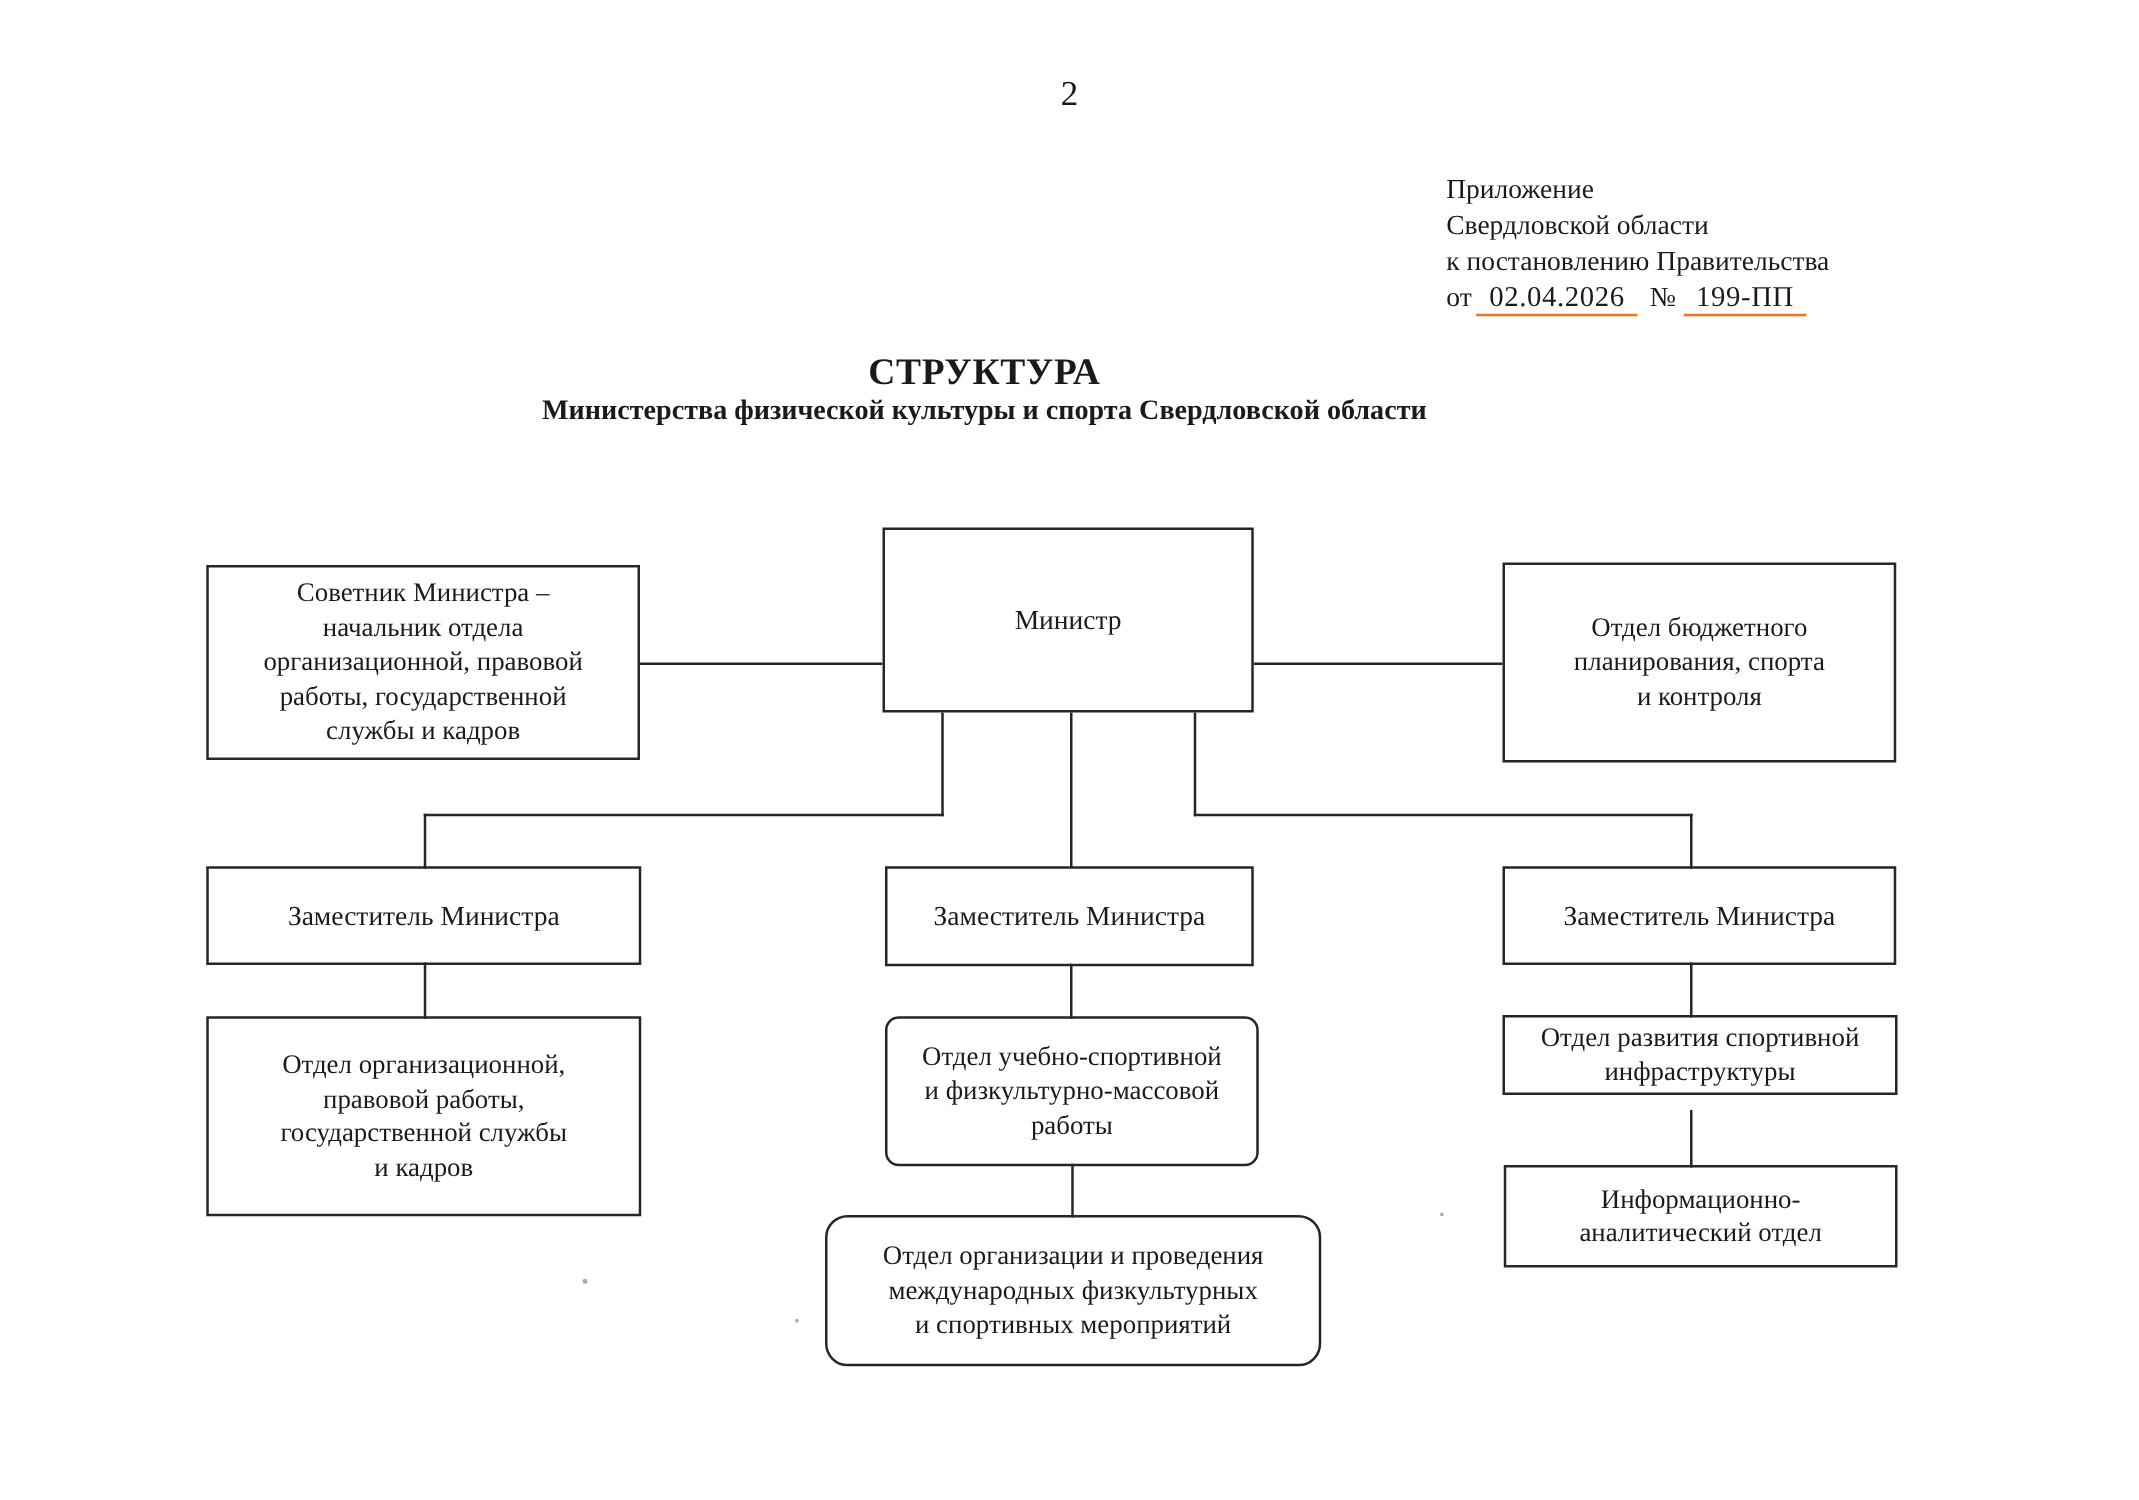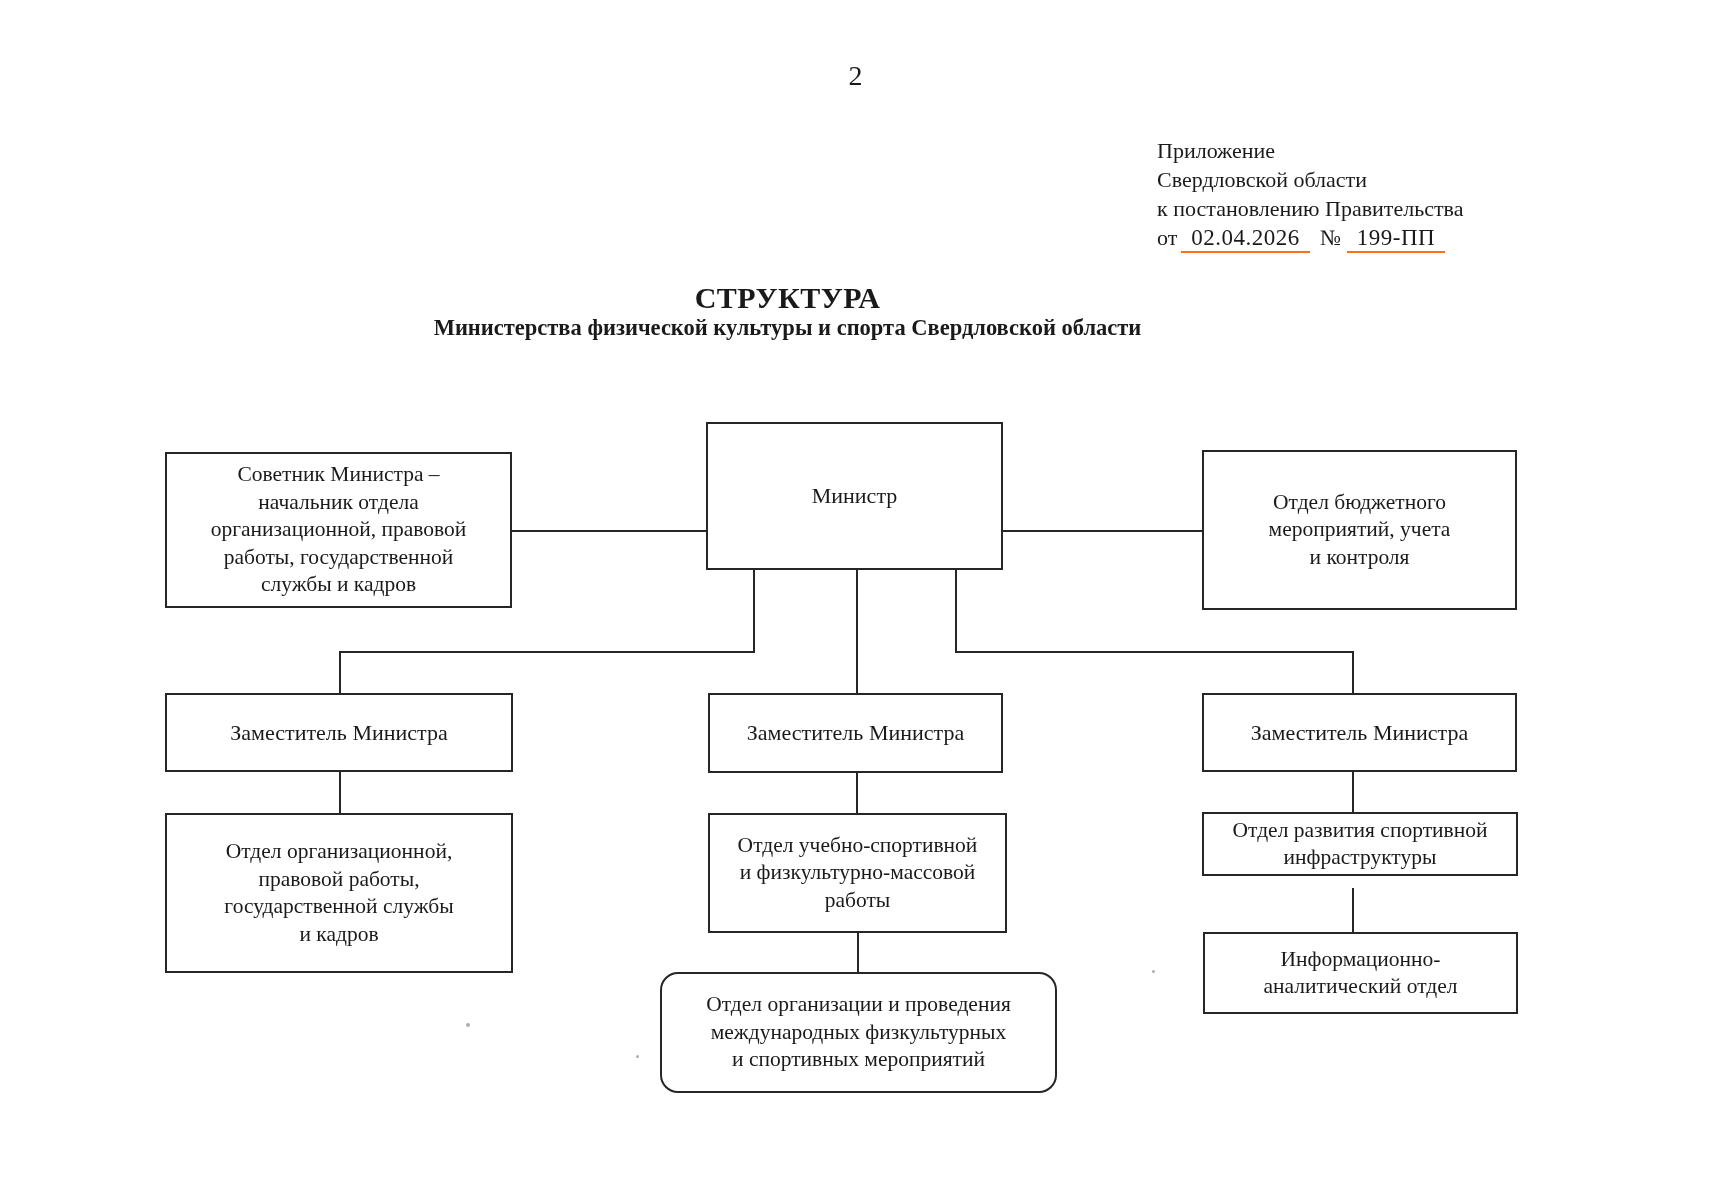--- a/index.html
+++ b/index.html
@@ -75,35 +75,35 @@
 
   <div class="node single" style="left:706px;top:422px;width:297px;height:148px;">Министр</div>
 
   <div class="node" style="left:165px;top:452px;width:347px;height:156px;">Советник Министра –
 начальник отдела
 организационной, правовой
 работы, государственной
 службы и кадров</div>
 
   <div class="node" style="left:1202px;top:450px;width:315px;height:160px;">Отдел бюджетного
-мероприятий, учета
+планирования, спорта
 и контроля</div>
 
   <div class="node single" style="left:165px;top:693px;width:348px;height:79px;">Заместитель Министра</div>
 
   <div class="node single" style="left:708px;top:693px;width:295px;height:80px;">Заместитель Министра</div>
 
   <div class="node single" style="left:1202px;top:693px;width:315px;height:79px;">Заместитель Министра</div>
 
   <div class="node" style="left:165px;top:813px;width:348px;height:160px;">Отдел организационной,
 правовой работы,
 государственной службы
 и кадров</div>
 
-  <div class="node" style="left:708px;top:813px;width:299px;height:120px;">Отдел учебно-спортивной
+  <div class="node" style="left:708px;top:813px;width:299px;height:120px;border-radius:11px;">Отдел учебно-спортивной
 и физкультурно-массовой
 работы</div>
 
   <div class="node" style="left:660px;top:972px;width:397px;height:121px;border-radius:18px;">Отдел организации и проведения
 международных физкультурных
 и спортивных мероприятий</div>
 
   <div class="node" style="left:1202px;top:812px;width:316px;height:64px;">Отдел развития спортивной
 инфраструктуры</div>
 

